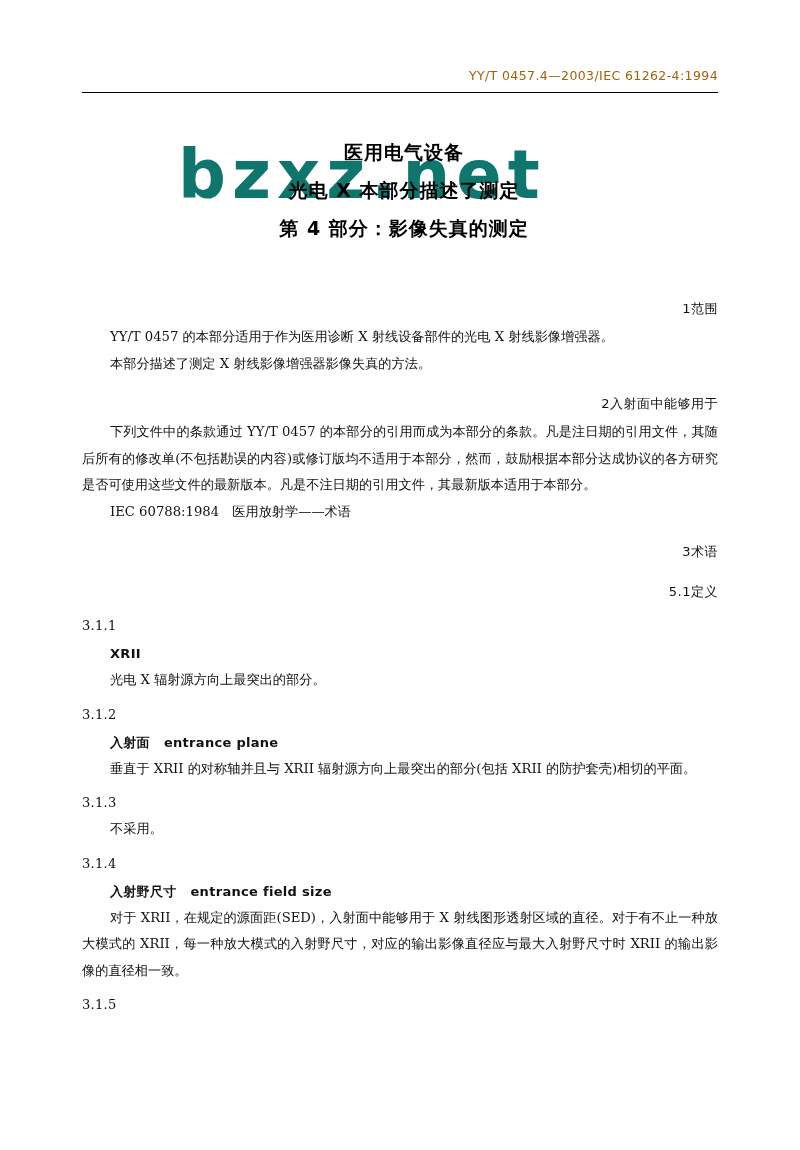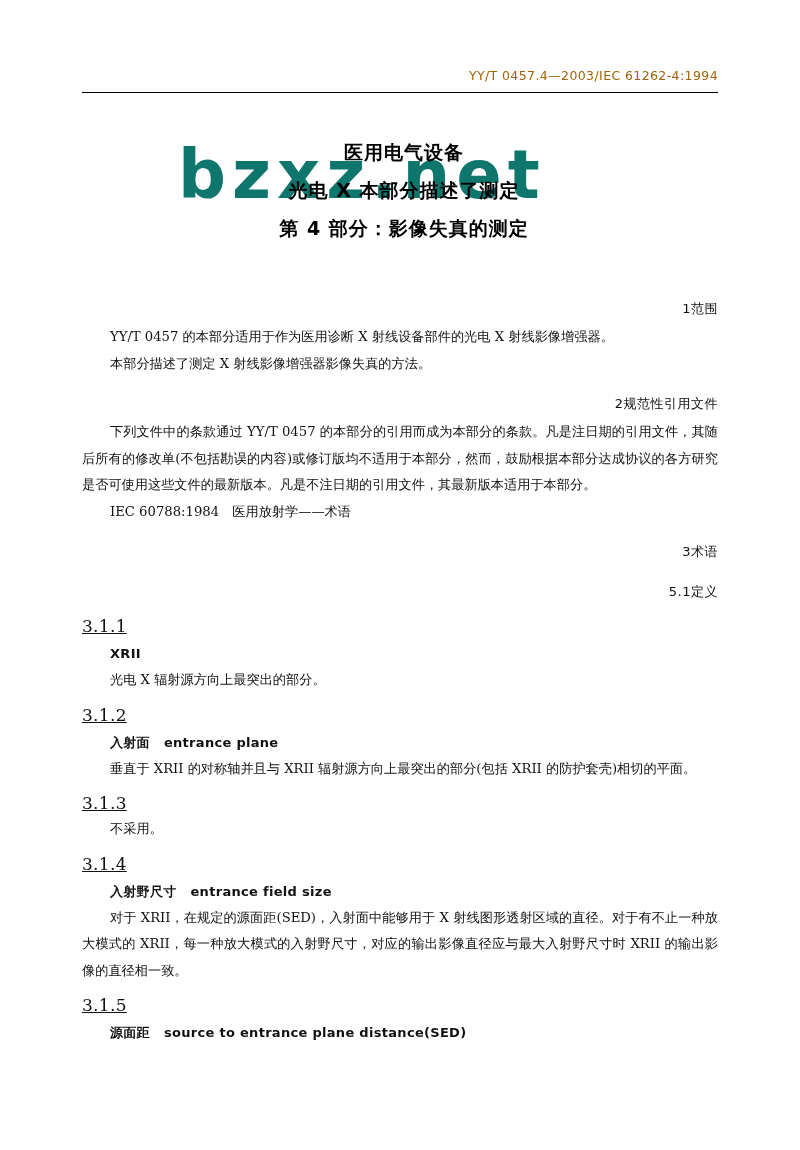--- a/index.html
+++ b/index.html
@@ -100,24 +100,23 @@
   .sec-head .num {
     display: inline-block;
     width: 30px;
   }
   .sec-head.sub .num {
     display: inline-block;
     width: 38px;
   }
   .num-only {
     font-family: "DejaVu Serif", "Liberation Serif", serif;
-    font-size: 17px;
+    font-size: 13px;
     margin-top: 8px;
     letter-spacing: 0.3px;
-    text-decoration: underline;
   }
   p.para {
     margin: 0;
     text-indent: 28px;
     text-align: justify;
     line-height: 26.5px;
   }
   .term {
     font-family: "DejaVu Sans", "Liberation Sans", sans-serif;
     font-weight: bold;
@@ -150,21 +149,21 @@
 
     <div class="body">
 
       <div class="sec-head">
         <span class="num">1</span><span>范围</span>
       </div>
       <p class="para">YY/T 0457 的本部分适用于作为医用诊断 X 射线设备部件的光电 X 射线影像增强器。</p>
       <p class="para">本部分描述了测定 X 射线影像增强器影像失真的方法。</p>
 
       <div class="sec-head">
-        <span class="num">2</span><span>规范性引用文件</span>
+        <span class="num">2</span><span>入射面中能够用于</span>
       </div>
       <p class="para">下列文件中的条款通过 YY/T 0457 的本部分的引用而成为本部分的条款。凡是注日期的引用文件，其随后所有的修改单(不包括勘误的内容)或修订版均不适用于本部分，然而，鼓励根据本部分达成协议的各方研究是否可使用这些文件的最新版本。凡是不注日期的引用文件，其最新版本适用于本部分。</p>
       <p class="para">IEC 60788:1984　医用放射学——术语</p>
 
       <div class="sec-head">
         <span class="num">3</span><span>术语</span>
       </div>
 
       <div class="sec-head sub">
         <span class="num">5.1</span><span>定义</span>
@@ -185,20 +184,17 @@
       <div class="num-only">3.1.3</div>
       <p class="para">不采用。</p>
 
       <div class="num-only">3.1.4</div>
       <div class="term">
         <span>入射野尺寸</span><span class="en">entrance field size</span>
       </div>
       <p class="para">对于 XRII，在规定的源面距(SED)，入射面中能够用于 X 射线图形透射区域的直径。对于有不止一种放大模式的 XRII，每一种放大模式的入射野尺寸，对应的输出影像直径应与最大入射野尺寸时 XRII 的输出影像的直径相一致。</p>
 
       <div class="num-only">3.1.5</div>
-      <div class="term">
-        <span>源面距</span><span class="en">source to entrance plane distance(SED)</span>
-      </div>
 
     </div>
 
   </div>
 </div>
 
 </body></html>

